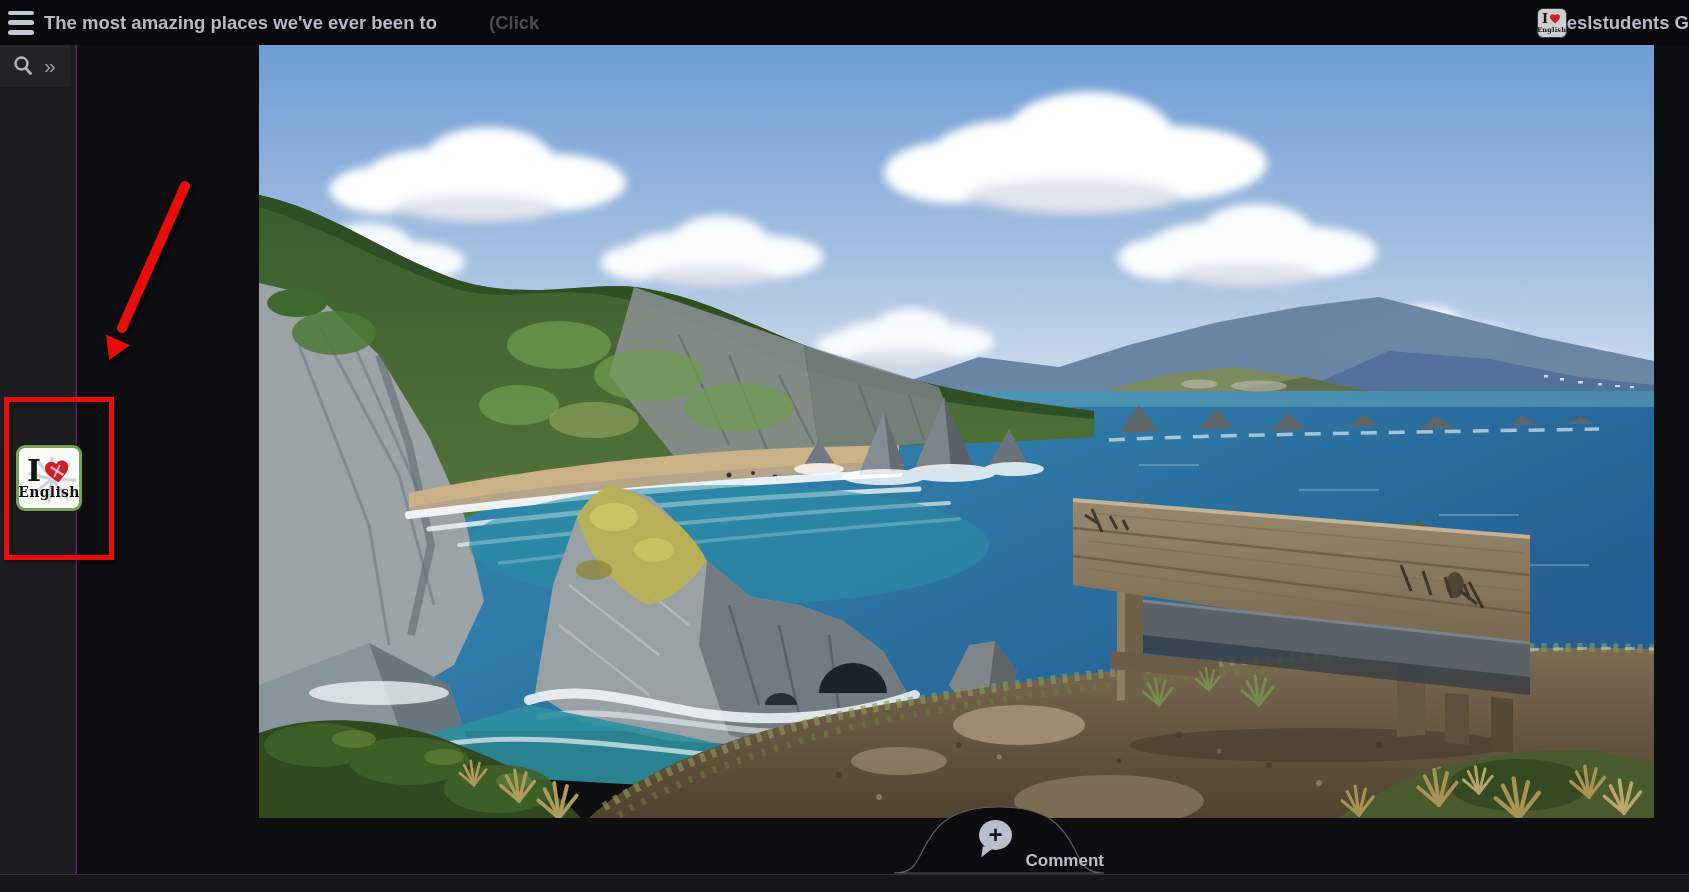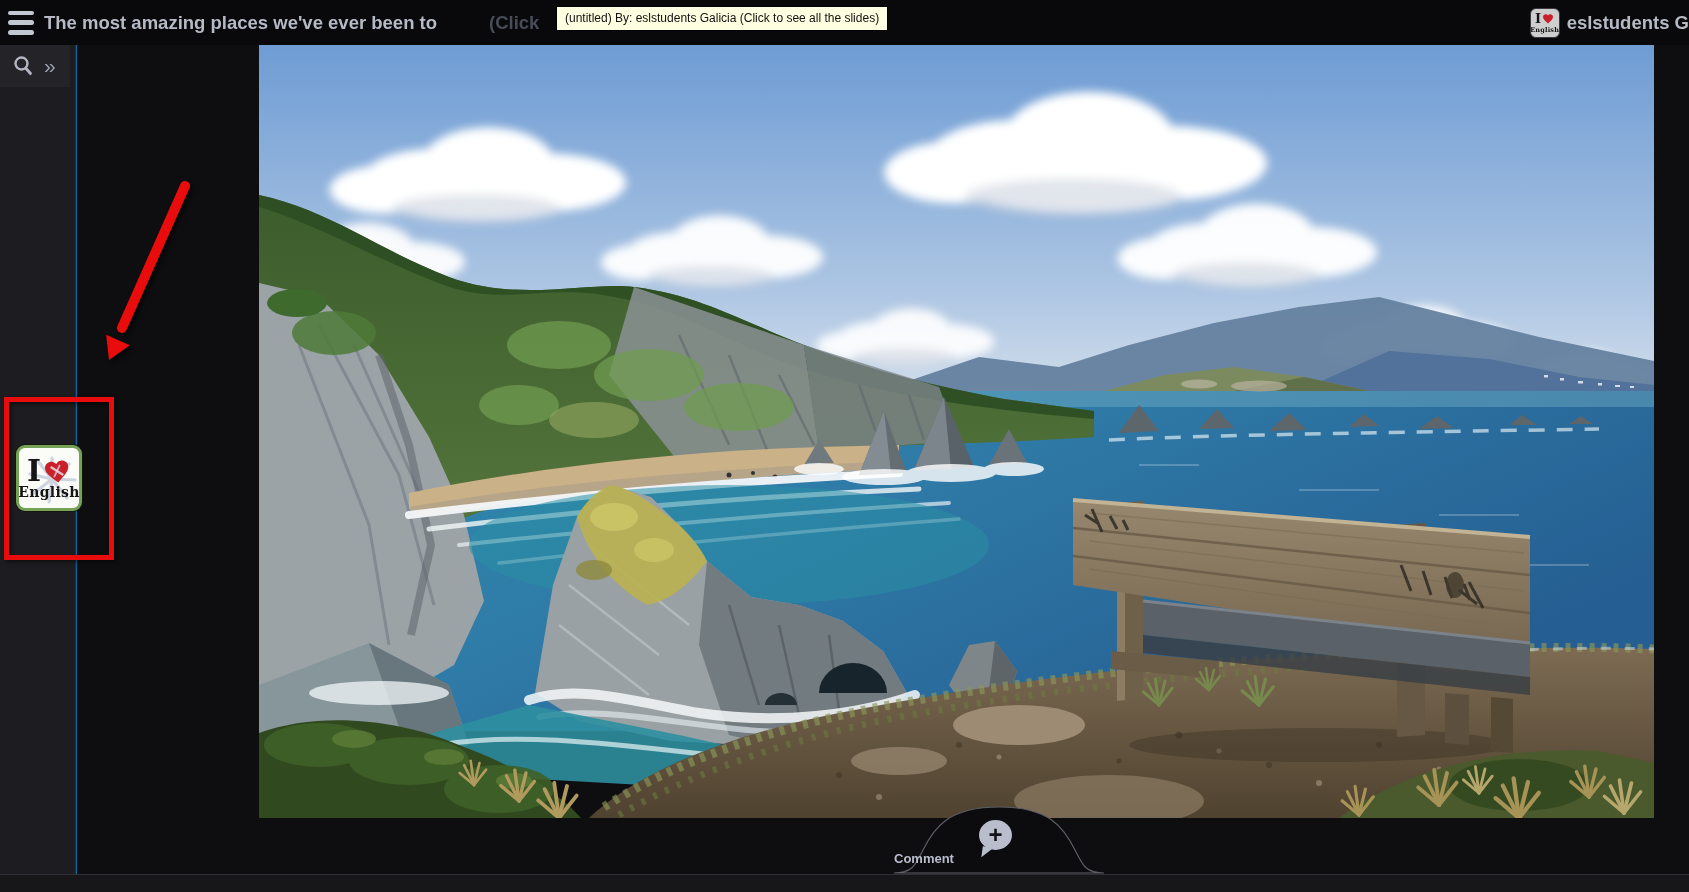--- a/index.html
+++ b/index.html
@@ -1,34 +1,34 @@
 <!DOCTYPE html>
 <html><head>
 <meta charset="utf-8">
 <style>
   * { margin:0; padding:0; box-sizing:border-box; }
   html,body { width:1689px; height:892px; overflow:hidden; background:#0d0d10;
               font-family:"Liberation Sans", sans-serif; }
-  .stage { position:relative; width:1689px; height:892px; background:#0369a1; }
+  .stage { position:relative; width:1689px; height:892px; background:#701a75; }
 
   
   .header { position:absolute; left:0; top:0; width:1689px; height:45px;
             background:#09090b; z-index:20; display:flex; align-items:center; }
   .hamburger { width:26px; height:24px; margin-left:8px; display:flex; flex-direction:column;
                justify-content:space-between; cursor:pointer; }
   .hamburger div { height:4.5px; border-radius:2.5px; background:#c3c7d1; }
   .h-title { color:#b6bac5; font-size:18.5px; font-weight:bold; margin-left:10px; white-space:nowrap; }
   .slide-ind { position:absolute; left:489px; top:12px; color:#474c57; font-size:18.5px;
                font-weight:bold; white-space:nowrap; }
   .tooltip { position:absolute; left:556px; top:6px; height:25px; background:#ffffe1;
              border:1px solid #000; color:#111; font-size:12px; line-height:23px;
              padding:0 8px; white-space:nowrap; z-index:30; }
   .account { position:absolute; right:0; top:0; height:45px; display:flex; align-items:center;
              overflow:hidden; max-width:180px; }
-  .acct-name { color:#b6bac5; font-size:18.5px; font-weight:bold; margin-left:7px; white-space:nowrap; }
+  .acct-name { color:#b6bac5; font-size:18.5px; font-weight:bold; margin-left:0; white-space:nowrap; }
 
   
   .logo-box { background:#fbfbf8; display:flex; flex-direction:column; align-items:center;
               justify-content:center; font-family:"DejaVu Serif", serif; color:#141414;
               position:relative; overflow:hidden; }
   .logo-row { display:flex; align-items:center; line-height:1; }
   .avatar { width:30px; height:30px; border-radius:6px; background:#cecece; border:1px solid #39393d; }
   .avatar .logo-i { font-size:13px; font-weight:bold; }
   .avatar .logo-en { font-size:6.5px; font-weight:bold; margin-top:1px; letter-spacing:.2px; }
 
@@ -52,22 +52,22 @@
 
   
   .dome { position:absolute; left:894px; top:803px; width:210px; height:71px; z-index:6; cursor:pointer; }
   .dome svg.shape { position:absolute; left:0; top:0; }
   .bubble { position:absolute; left:85px; top:17px; width:33px; height:30px; border-radius:50%;
             background:#b9bdcc; color:#121217; display:flex; align-items:center; justify-content:center;
             font-size:24px; font-weight:bold; line-height:1; }
   .bubble-tail { position:absolute; left:88px; top:44px; width:0; height:0;
                  border-top:11px solid #b9bdcc; border-right:11px solid transparent;
                  transform:rotate(8deg); }
-  .comment-label { position:absolute; left:0; top:48px; width:210px; text-align:left;
-                   color:#b9bdce; font-size:13px; font-weight:bold; }
+  .comment-label { position:absolute; left:0; top:48px; width:210px; text-align:right;
+                   color:#b9bdce; font-size:17px; font-weight:bold; }
 
   
   .bottombar { position:absolute; left:0; top:874px; width:1689px; height:18px;
                background:#17171a; border-top:1px solid #2f2f34; z-index:5; }
 
   
   .annot-rect { position:absolute; left:4px; top:397px; width:110px; height:163px;
                 border:5px solid #e80c0c; z-index:10; pointer-events:none;
                 filter:drop-shadow(2px 2px 2px rgba(0,0,0,.55)); }
   .annot-arrow { position:absolute; left:100px; top:168px; z-index:10; pointer-events:none;
@@ -79,21 +79,20 @@
 <div class="stage">
 
   <div class="header">
     <div class="hamburger">
       <div></div>
         <div></div>
         <div></div>
     </div>
     <div class="h-title">The most amazing places we've ever been to</div>
     <div class="slide-ind">(Click</div>
-    <div class="tooltip">(untitled)  By: eslstudents Galicia  (Click to see all the slides)</div>
     <div class="account">
       <div class="logo-box avatar">
         <div class="logo-row">
           <span class="logo-i">I</span>
           <svg width="12" height="11" viewBox="0 0 24 22" style="margin-left:1px">
             <path d="M12 21 C7 16 2 12.5 2 8 C2 4.7 4.5 2.5 7.5 2.5 C9.5 2.5 11 3.5 12 5 C13 3.5 14.5 2.5 16.5 2.5 C19.5 2.5 22 4.7 22 8 C22 12.5 17 16 12 21 Z" fill="#c9202a"></path>
           </svg>
         </div>
         <span class="logo-en">English</span>
       </div>

